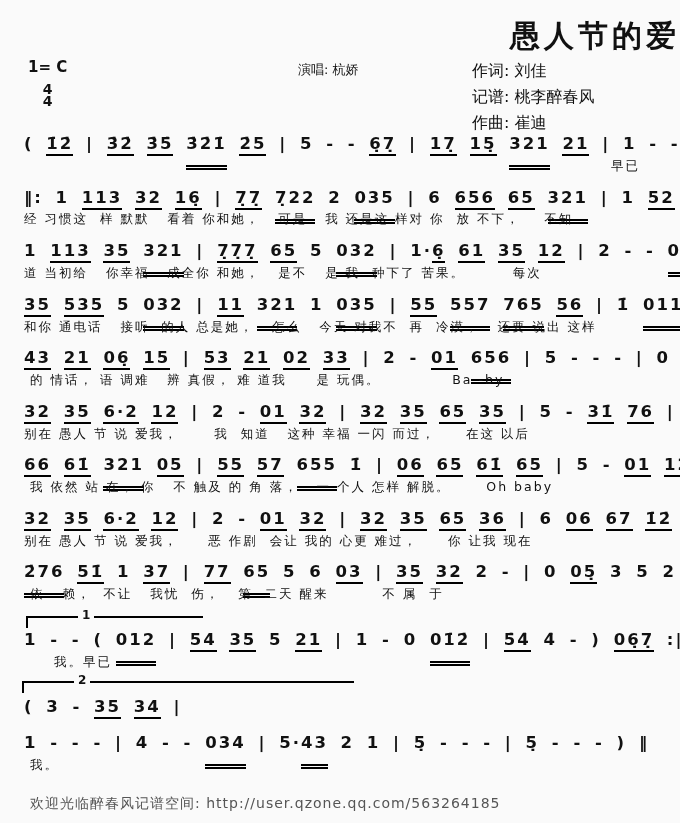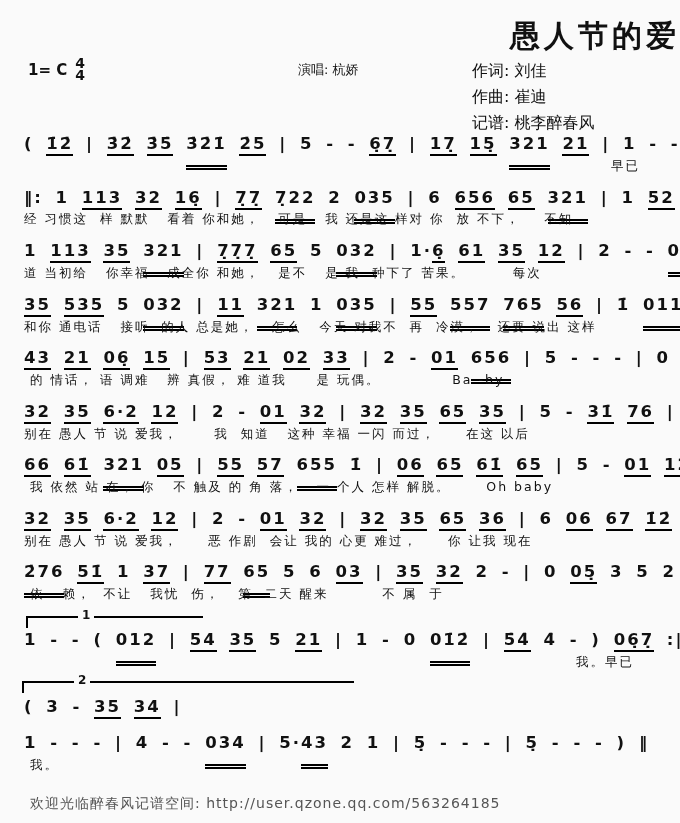--- a/index.html
+++ b/index.html
@@ -15,21 +15,21 @@
   .title{
     text-align:right;
     font-size:30px;
     font-weight:bold;
     letter-spacing:4px;
     padding-top:16px;
   }
   .keysig{
     position:absolute;left:28px;top:58px;
     font-weight:bold;font-size:15px;
-    display:flex;align-items:center;gap:8px;
+    display:flex;gap:8px;flex-direction:column;
   }
   .ts{display:inline-flex;flex-direction:column;align-items:center;font-weight:bold;font-size:14px;}
   .ts i{font-style:normal;line-height:0.85;}
   .singer{position:absolute;left:298px;top:61px;font-size:13px;}
   .credits{position:absolute;left:472px;top:58px;font-size:16px;line-height:1.62;}
   
   .score{position:absolute;left:0;top:132px;width:680px;}
   .line{position:relative;padding-left:24px;margin-bottom:12px;}
   .music{
     font-weight:bold;
@@ -41,21 +41,21 @@
   }
   .music u{text-decoration:none;border-bottom:2px solid #000;padding-bottom:1px;}
   .music u.d{border-bottom:5px double #000;padding-bottom:12px;}
   .lyrics{
     font-size:12.5px;
     letter-spacing:2px;
     white-space:pre;
     margin-top:2px;
     line-height:1.25;
   }
-  .lyrics-flex{display:flex;justify-content:flex-end;}
+  .lyrics-flex{display:flex;justify-content:flex-start;}
   .lyr-left{margin-left:30px;}
   .lyr-right{margin-right:46px;}
   .lyr-right-only{margin-left:auto;margin-right:40px;}
   
   .has-volta{padding-top:14px;}
   .volta{position:absolute;height:10px;border-top:2px solid #000;border-left:2px solid #000;}
   .volta .vlabel{
     position:absolute;top:-10px;left:50px;
     background:#fafafa;padding:0 4px;
     font-size:12px;font-weight:bold;letter-spacing:0;
@@ -80,22 +80,22 @@
     <span class="ts">
       <i>4</i>
       <i>4</i>
     </span>
   </div>
 
   <div class="singer">演唱: 杭娇</div>
 
   <div class="credits">
     <div>作词: 刘佳</div>
+    <div>记谱: 桃李醉春风</div>
     <div>作曲: 崔迪</div>
-    <div>记谱: 桃李醉春风</div>
   </div>
 
   <div class="score">
 
     <div class="line">
       <div class="music">( <u>1̇2̇</u> | <u>3̇2̇</u> <u>3̇5̇</u> <u class="d">3̇2̇1̇</u> <u>2̇5</u> | 5 - - <u>6̣7̣</u> | <u>17̣</u> <u>15̣</u> <u class="d">321</u> <u>21</u> | 1 - - )  |</div>
       <div class="lyrics lyrics-flex">
         <span class="lyr-right-only">早已</span>
       </div>
     </div>

